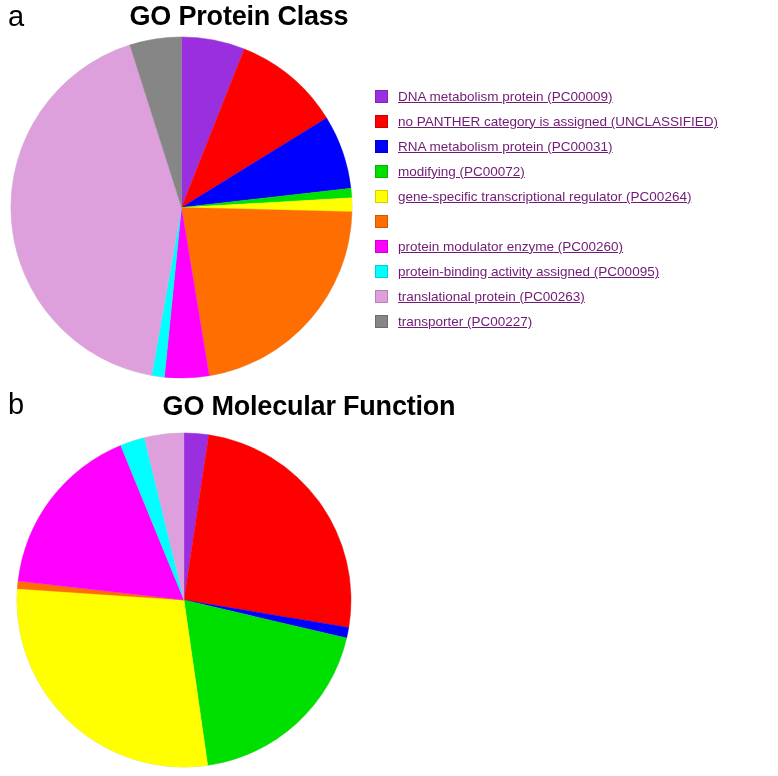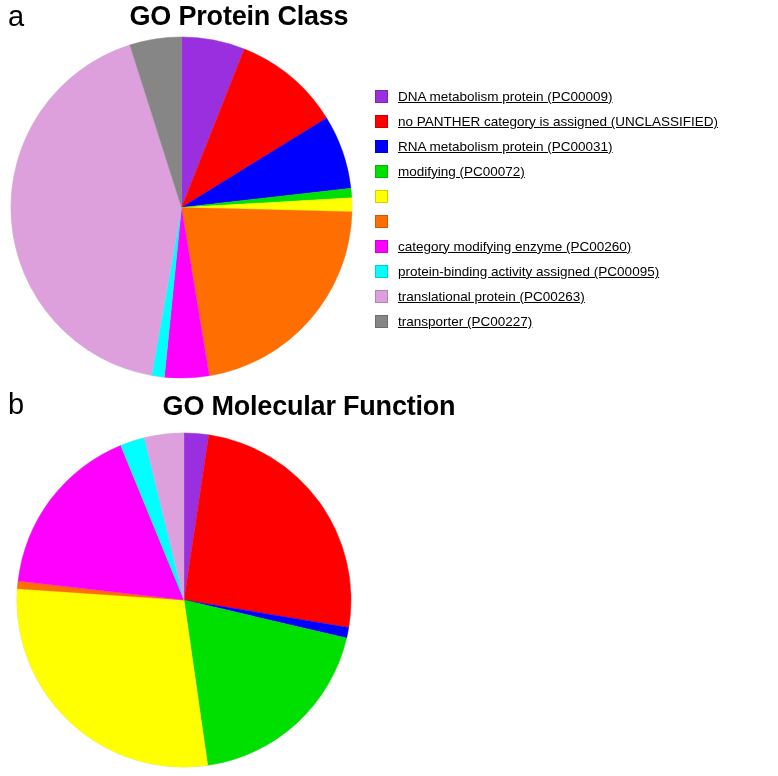--- a/index.html
+++ b/index.html
@@ -72,21 +72,21 @@
   .legend-swatch {
     width: 13px;
     height: 13px;
     flex: 0 0 13px;
     border: 1px solid rgba(0,0,0,0.18);
     box-sizing: border-box;
     margin-right: 10px;
   }
   .legend-text {
     font-size: 13.5px;
-    color: #000000;
+    color: #701a75;
     text-decoration: underline;
     white-space: nowrap;
     line-height: 1;
   }
 </style>
 </head>
 <body>
 
 <section class="panel" id="panel-a">
   <div class="panel-label">a</div>
@@ -140,27 +140,28 @@
       <div class="legend-row">
         <span class="legend-swatch" style="background: rgb(0, 0, 255);"></span>
         <span class="legend-text">RNA metabolism protein (PC00031)</span>
       </div>
       <div class="legend-row">
         <span class="legend-swatch" style="background: rgb(0, 224, 0);"></span>
         <span class="legend-text">modifying (PC00072)</span>
       </div>
       <div class="legend-row">
         <span class="legend-swatch" style="background: rgb(255, 255, 0);"></span>
+        <span class="legend-text">gene-specific transcriptional regulator (PC00264)</span>
       </div>
       <div class="legend-row">
         <span class="legend-swatch" style="background: rgb(255, 110, 0);"></span>
       </div>
       <div class="legend-row">
         <span class="legend-swatch" style="background: rgb(255, 0, 255);"></span>
-        <span class="legend-text">category modifying enzyme (PC00260)</span>
+        <span class="legend-text">protein modulator enzyme (PC00260)</span>
       </div>
       <div class="legend-row">
         <span class="legend-swatch" style="background: rgb(0, 255, 255);"></span>
         <span class="legend-text">protein-binding activity assigned (PC00095)</span>
       </div>
       <div class="legend-row">
         <span class="legend-swatch" style="background: rgb(221, 160, 221);"></span>
         <span class="legend-text">translational protein (PC00263)</span>
       </div>
       <div class="legend-row">

